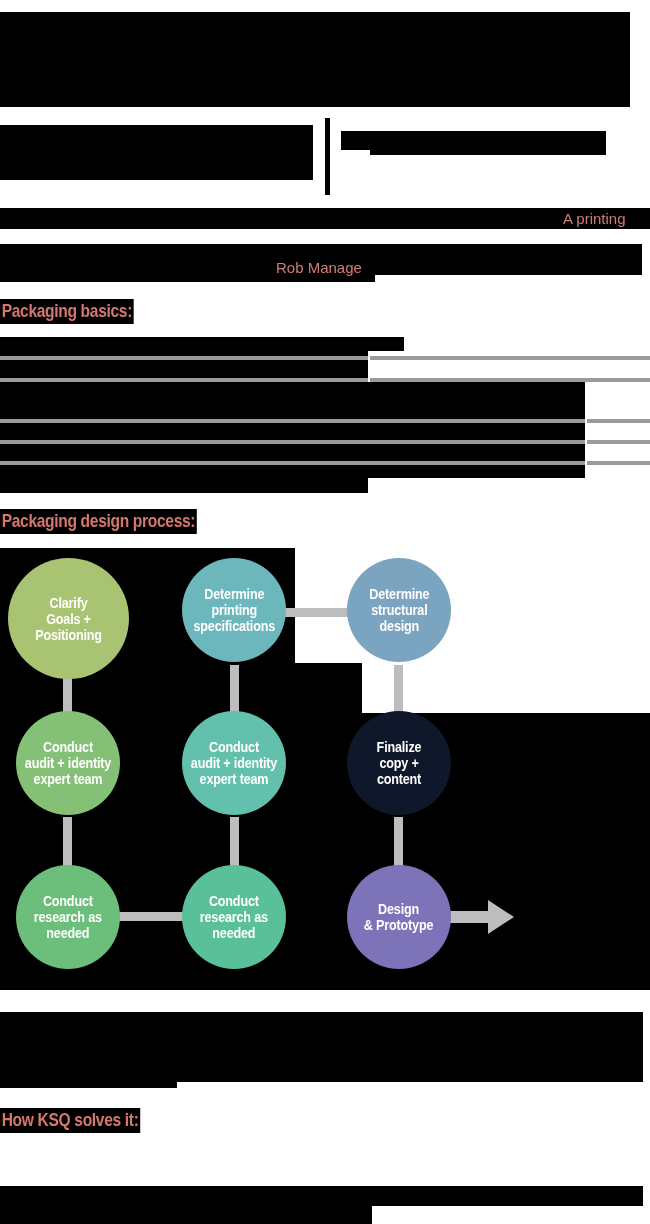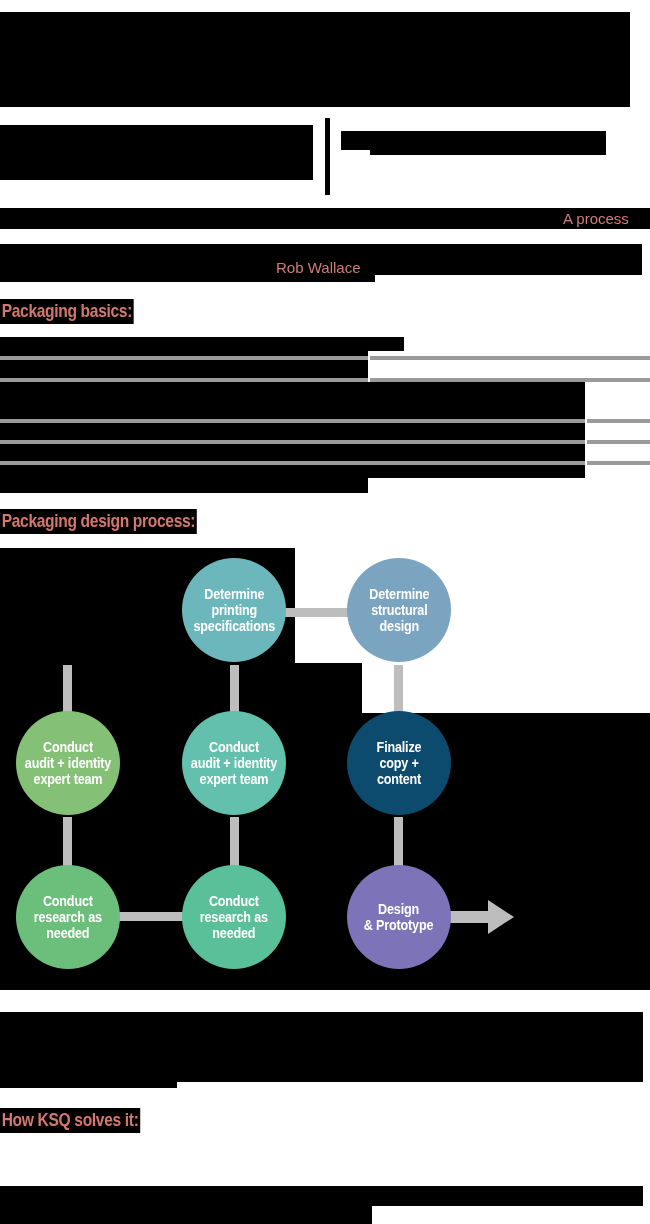--- a/index.html
+++ b/index.html
@@ -74,25 +74,25 @@
 <div id="page">
 
   <div class="redact" style="left:0; top:12px; width:630px; height:95px;"></div>
 
   <div class="redact" style="left:0; top:125px; width:313px; height:55px;"></div>
   <div class="vdiv" style="left:325px; top:118px; height:77px;"></div>
   <div class="redact" style="left:341px; top:131px; width:265px; height:19px;"></div>
   <div class="redact" style="left:370px; top:150px; width:236px; height:5px;"></div>
 
   <div class="redact" style="left:0; top:208px; width:650px; height:21px;"></div>
-  <div class="redtext" style="left:563px; top:210px;">A process</div>
+  <div class="redtext" style="left:563px; top:210px;">A printing</div>
 
   <div class="redact" style="left:0; top:244px; width:642px; height:31px;"></div>
   <div class="redact" style="left:0; top:275px; width:375px; height:7px;"></div>
-  <div class="redtext" style="left:276px; top:259px;">Rob Wallace</div>
+  <div class="redtext" style="left:276px; top:259px;">Rob Manage</div>
 
   <div class="heading" style="left:0; top:299px;">Packaging basics:</div>
 
   <div class="redact" style="left:0; top:337px; width:404px; height:14px;"></div>
   <div class="redact" style="left:0; top:351px; width:368px; height:5px;"></div>
   <div class="rule" style="left:0; top:356px; width:368px;"></div>
   <div class="rule" style="left:370px; top:356px; width:280px;"></div>
 
   <div class="redact" style="left:0; top:360px; width:368px; height:18px;"></div>
   <div class="rule" style="left:0; top:378px; width:368px;"></div>
@@ -127,20 +127,26 @@
     <div class="conn conn-v" style="left:394px; top:120px; height:58px;"></div>
     <div class="conn conn-v" style="left:63px; top:272px; height:58px;"></div>
     <div class="conn conn-v" style="left:230px; top:272px; height:58px;"></div>
     <div class="conn conn-v" style="left:394px; top:272px; height:58px;"></div>
     <div class="conn conn-h" style="left:118px; top:367px; width:66px;"></div>
 
     <svg class="arrow" width="66" height="34" viewBox="0 0 66 34" style="left:448px; top:355px;">
       <path d="M0 11 H40 V0 L66 17 L40 34 V23 H0 Z" fill="#bdbdbd"></path>
     </svg>
 
+    <div class="node" style="left:8px; top:13px; width:121px; height:121px; background:#a8c472;">
+      <div>
+        <span>Clarify</span>
+        <span>Goals + Positioning</span>
+      </div>
+    </div>
 
     <div class="node" style="left:182px; top:13px; width:104px; height:104px; background:#6cb7bc;">
       <div>
         <span>Determine</span>
         <span>printing</span>
         <span>specifications</span>
       </div>
     </div>
 
     <div class="node" style="left:347px; top:13px; width:104px; height:104px; background:#7ba4c0;">
@@ -160,21 +166,21 @@
     </div>
 
     <div class="node" style="left:182px; top:166px; width:104px; height:104px; background:#62c0ad;">
       <div>
         <span>Conduct</span>
         <span>audit + identity</span>
         <span>expert team</span>
       </div>
     </div>
 
-    <div class="node" style="left:347px; top:166px; width:104px; height:104px; background:#0c4a6e;">
+    <div class="node" style="left:347px; top:166px; width:104px; height:104px; background:#0f172a;">
       <div>
         <span>Finalize</span>
         <span>copy + content</span>
       </div>
     </div>
 
     <div class="node" style="left:16px; top:320px; width:104px; height:104px; background:#6cbf7a;">
       <div>
         <span>Conduct</span>
         <span>research as</span>

